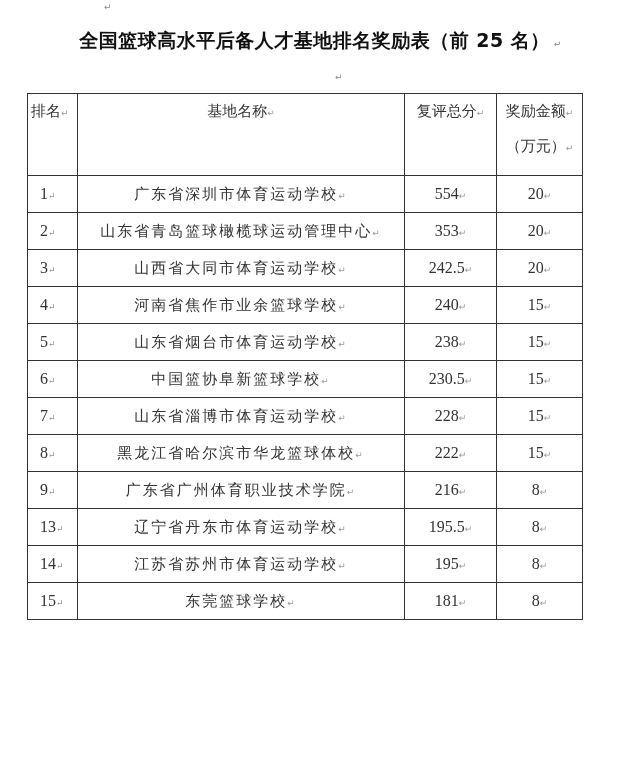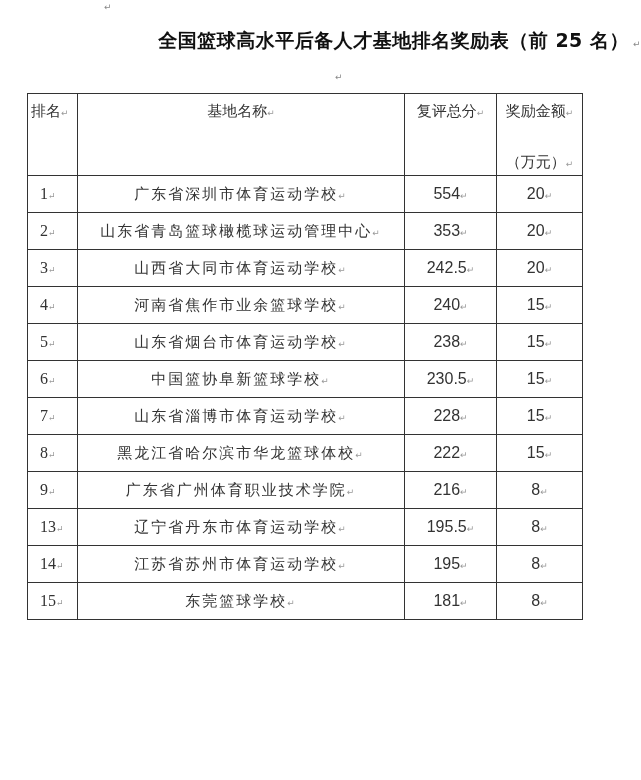--- a/index.html
+++ b/index.html
@@ -2,42 +2,42 @@
 <html><head>
 <meta charset="utf-8">
 <style>
   html, body { margin: 0; padding: 0; background: #ffffff; }
   body {
     width: 641px; height: 780px; position: relative; overflow: hidden;
     font-family: "DejaVu Serif", "Liberation Serif", serif; color: #2a2a2a;
   }
   .para-mark { position: absolute; font-size: 9px; color: #888; font-family: "DejaVu Sans", sans-serif; }
   .title {
-    position: absolute; left: 0; top: 28px; width: 641px; text-align: right;
+    position: absolute; left: 0; top: 28px; width: 641px; text-align: center;
     font-size: 19px; font-weight: bold; color: #111; letter-spacing: 0.5px;
     font-family: "DejaVu Sans", "Liberation Sans", sans-serif;
   }
   .title .pm { font-size: 9px; font-weight: normal; color: #888; margin-left: 4px; }
   table {
     position: absolute; left: 27px; top: 93px; border-collapse: collapse;
     table-layout: fixed; width: 555px;
   }
   td, th {
     border: 1.5px solid #333; padding: 0; text-align: center; vertical-align: middle;
     font-weight: normal; font-size: 15px; color: #333;
     font-family: "DejaVu Sans", "Liberation Sans", sans-serif;
   }
   th { height: 73px; vertical-align: top; padding-top: 8px; text-align: center; }
   th.rank-h { text-align: left; padding-left: 3px; }
   td { height: 36px; }
   td.rank { text-align: left; padding-left: 12px; font-family: "Liberation Serif", "DejaVu Serif", serif; font-size: 16px; }
-  td.score, td.amount { font-family: Liberation Sans, sans-serif; font-size: 16px; }
+  td.score, td.amount { font-family: Liberation Serif, serif; font-size: 16px; }
   td.name { letter-spacing: 2px; }
   .pm { font-size: 9px; color: #999; }
-  .h2line { display: block; margin-top: 32px; }
+  .h2line { display: block; margin-top: 16px; }
 </style>
 </head>
 <body>
 
 <span class="para-mark" style="left:104px; top:2px;">↵</span>
 
 <div class="title">
   <span>全国篮球高水平后备人才基地排名奖励表（前 25 名）</span><span class="pm">↵</span>
 </div>
 

